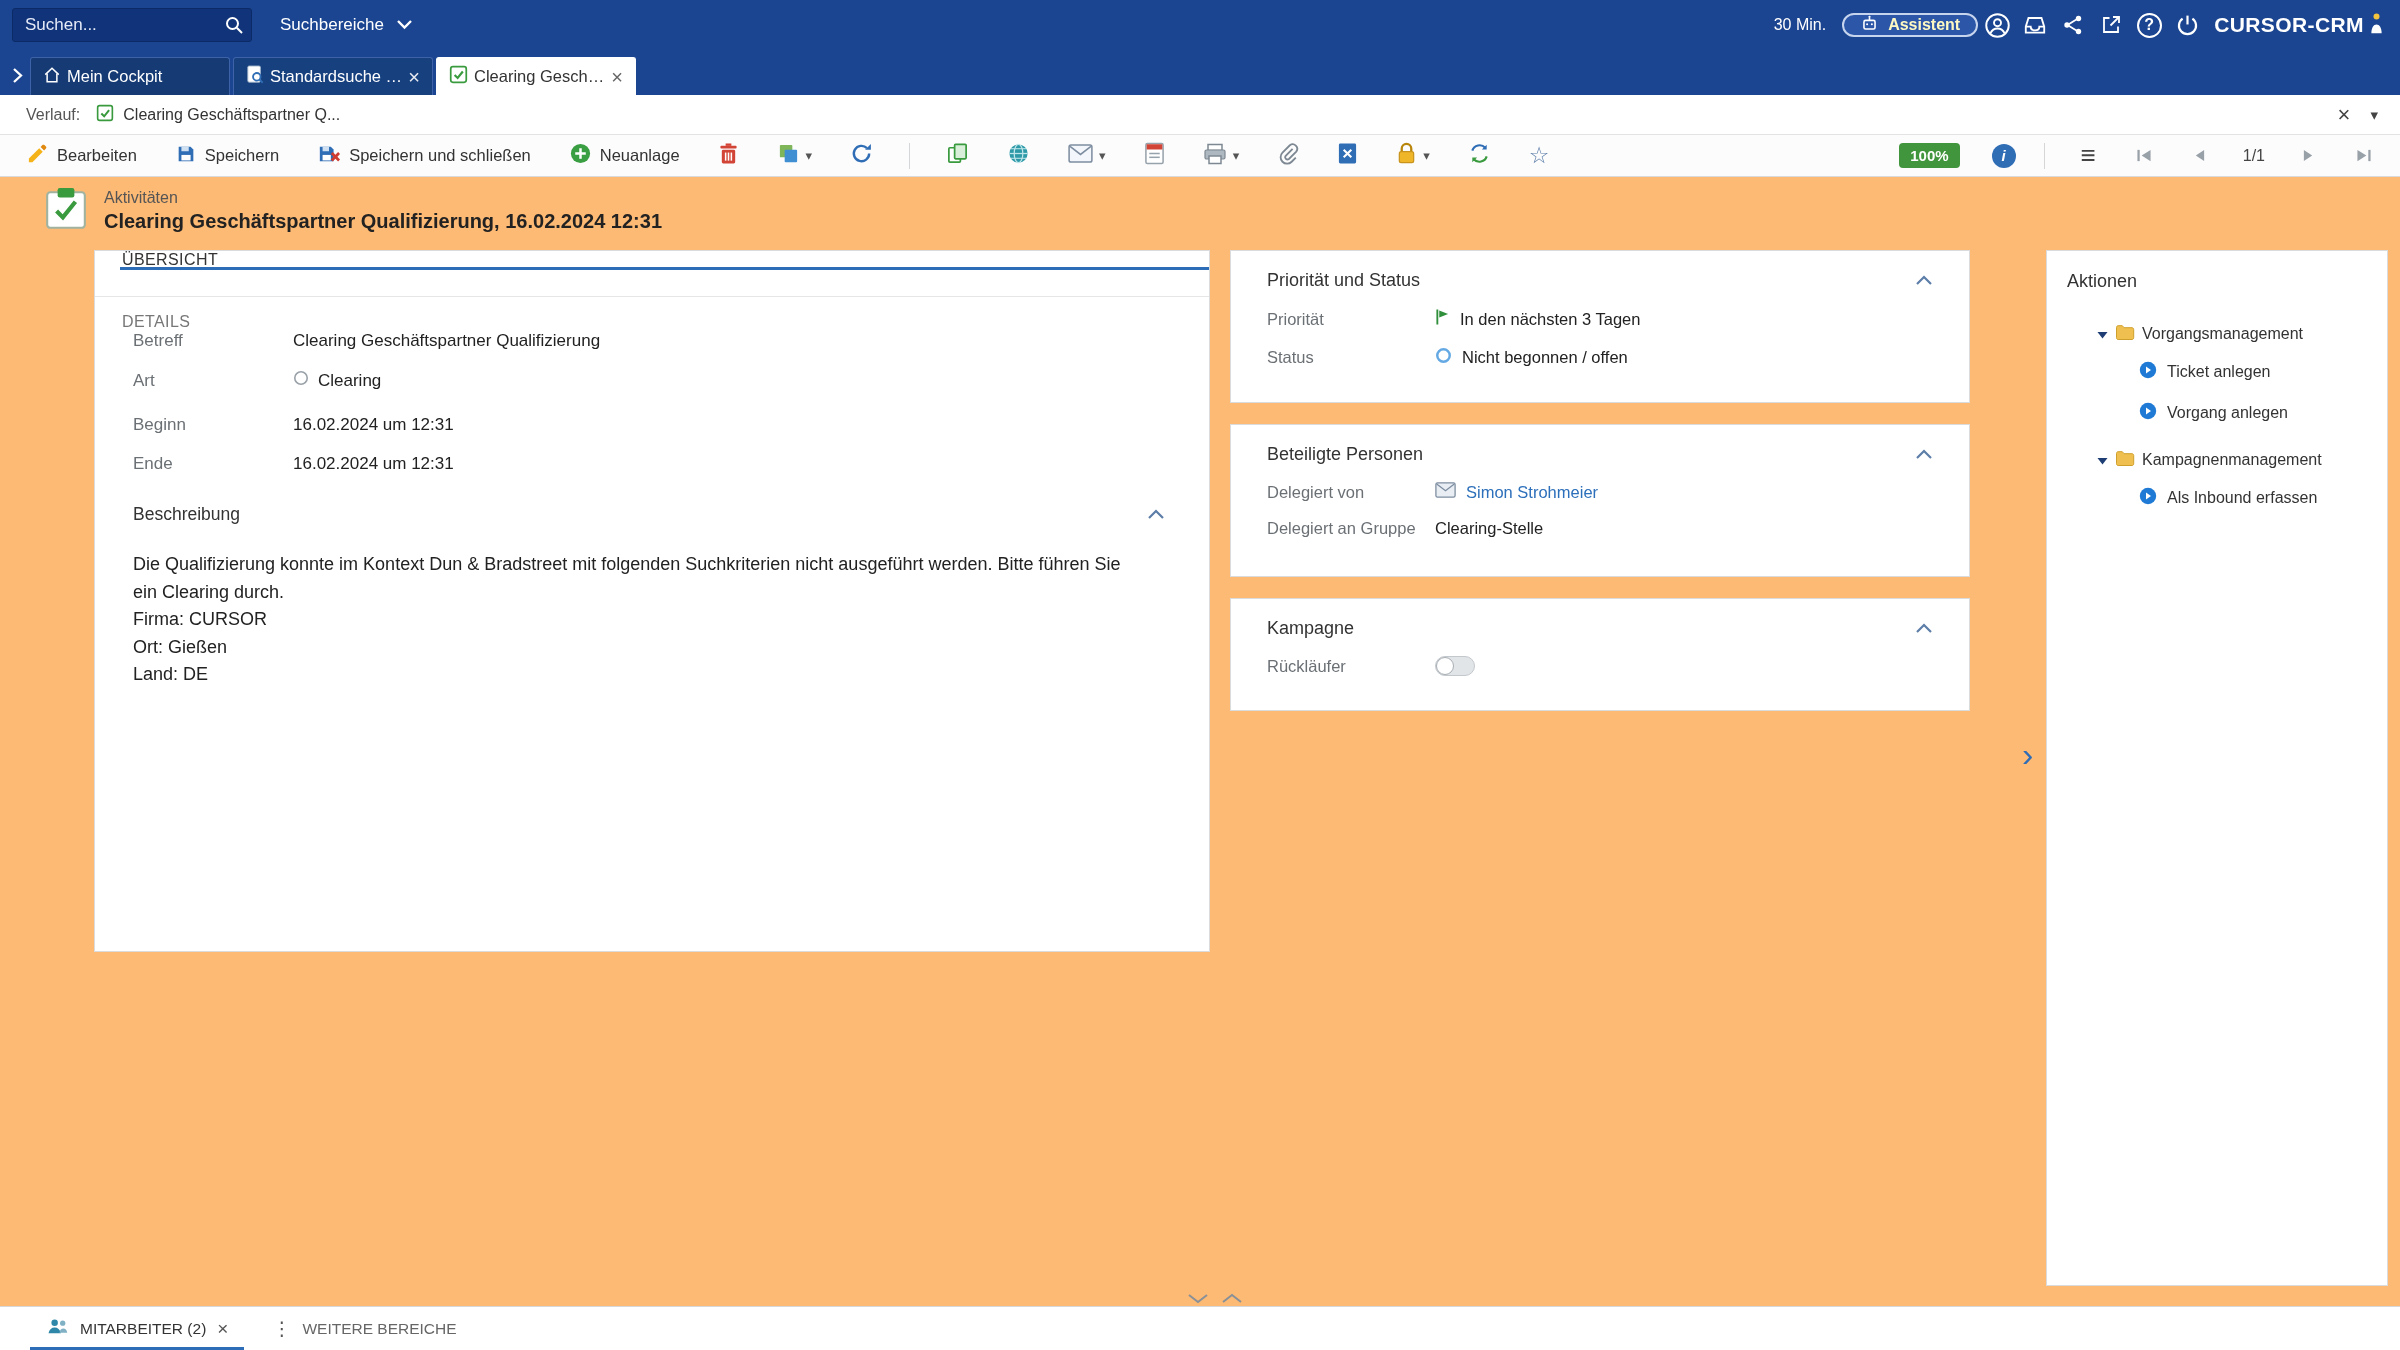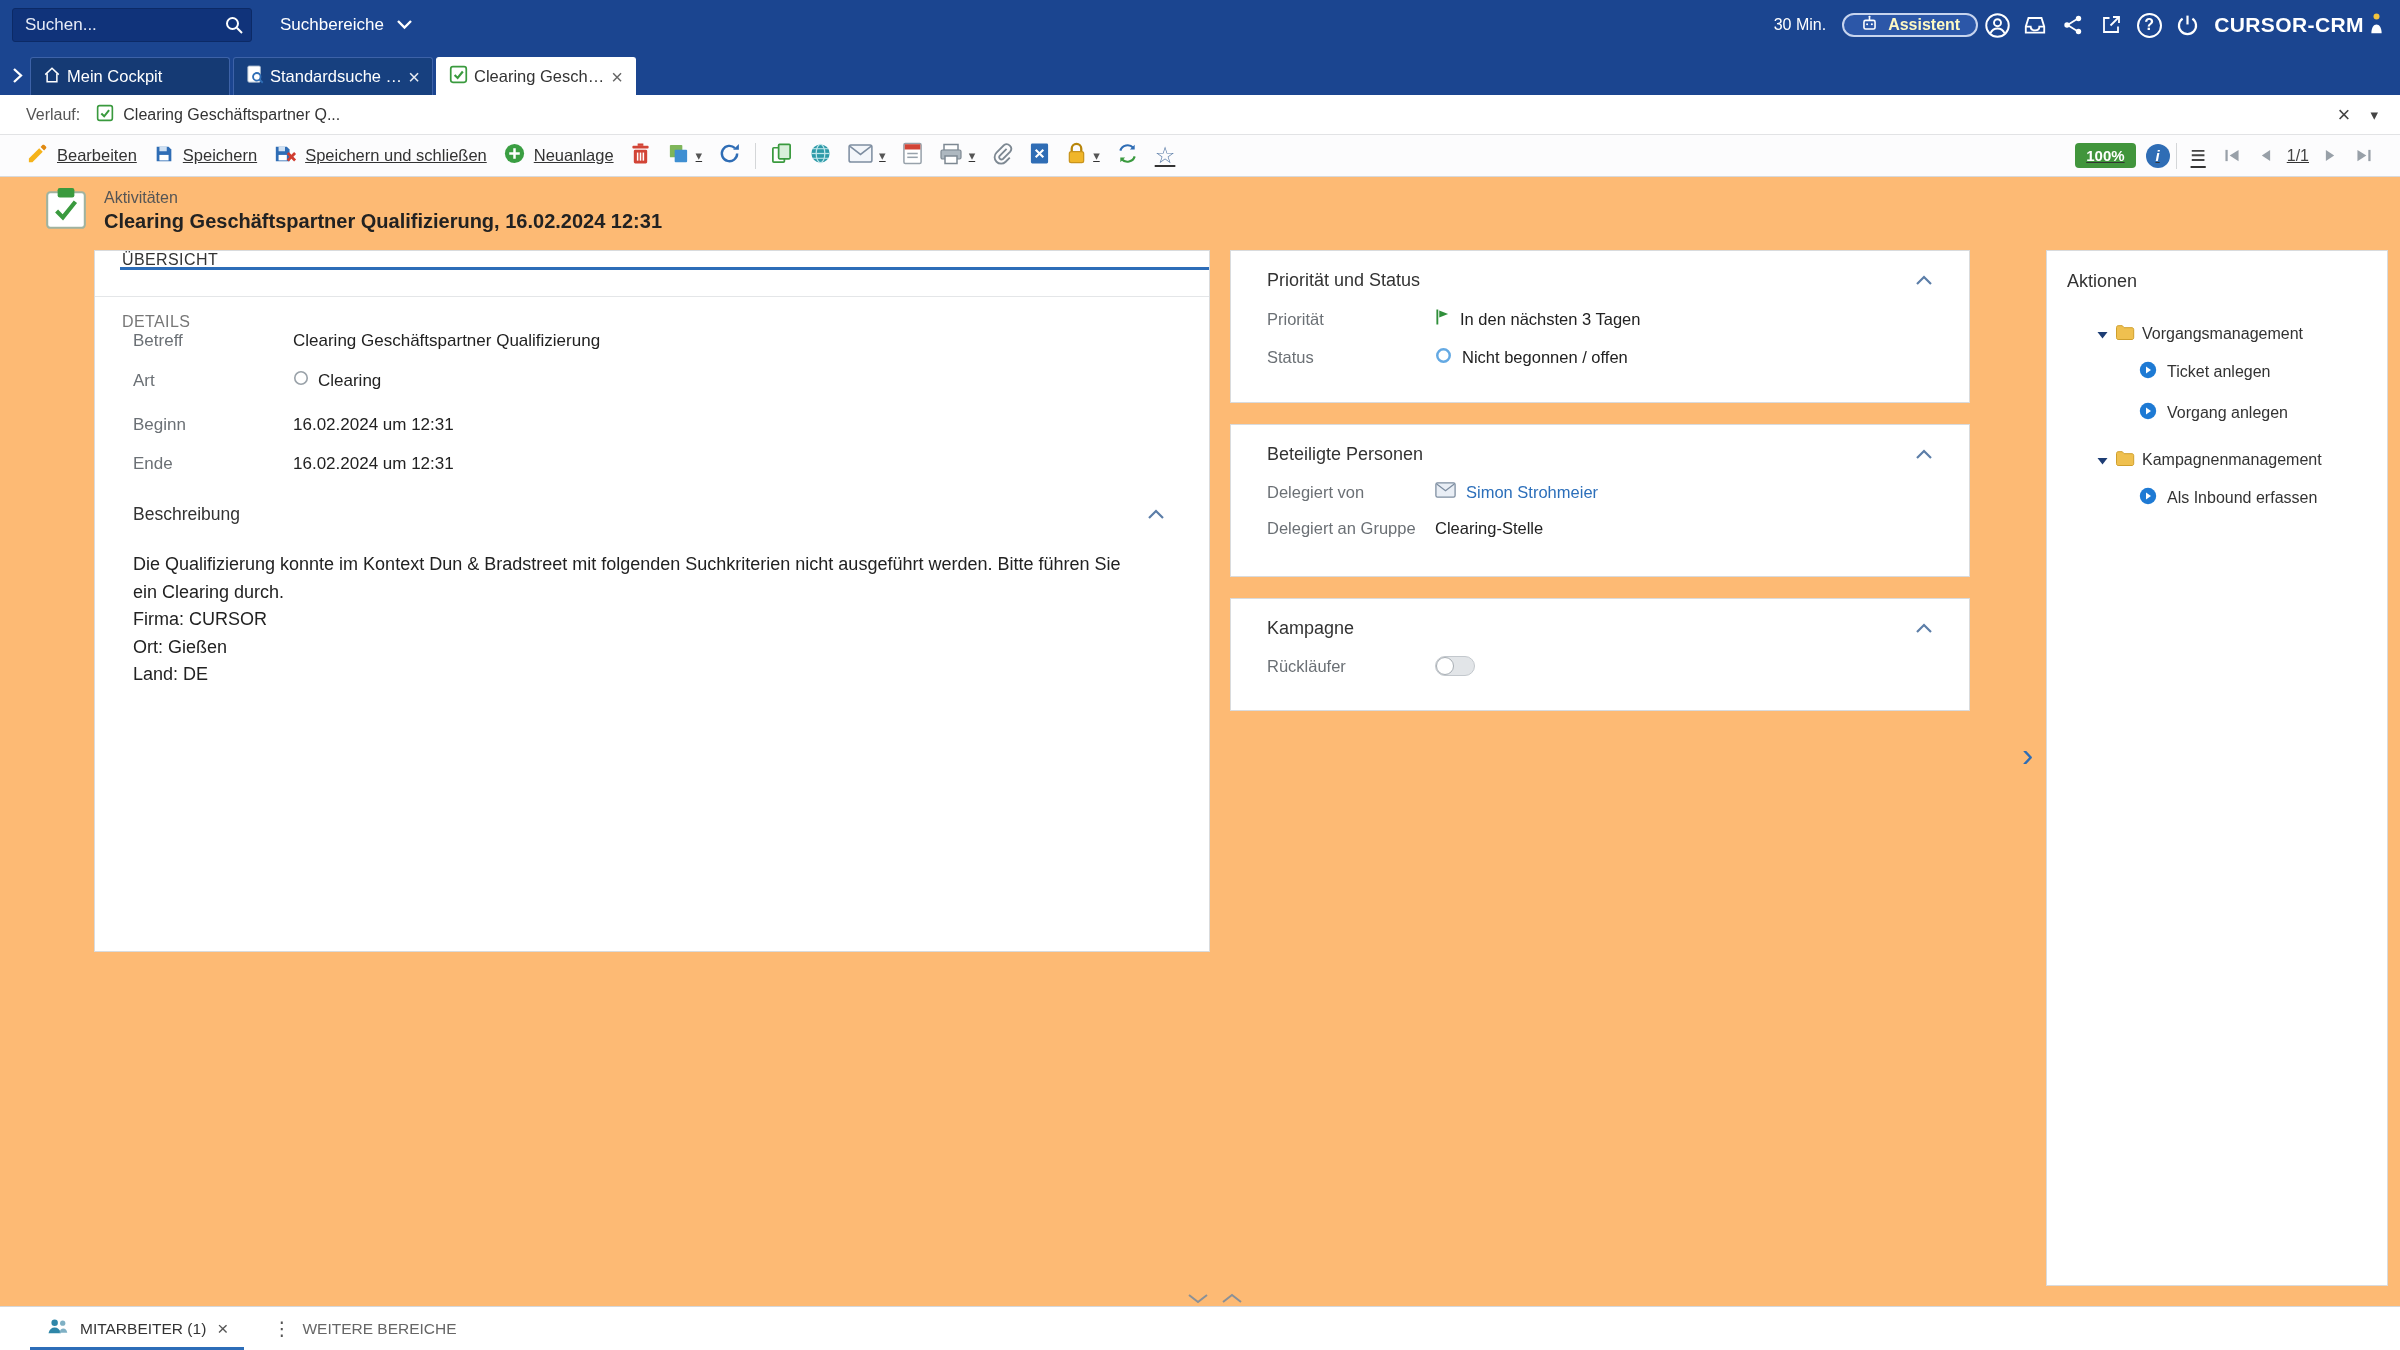--- a/index.html
+++ b/index.html
@@ -32,21 +32,21 @@
   .tab.active .tab-close { color:#555; }
 
   
   .verlauf { height:40px; background:#fff; border-bottom:1px solid #e2e3e5; display:flex; align-items:center; padding:0 22px 0 26px; font-size:16px; color:#555; }
   .v-item { margin-left:16px; display:flex; align-items:center; gap:9px; color:#333; cursor:pointer; }
   .v-right { margin-left:auto; display:flex; align-items:center; gap:20px; color:#444; }
   .v-close { font-size:22px; cursor:pointer; }
   .v-dd { font-size:15px; cursor:pointer; }
 
   
-  .toolbar { height:42px; background:#fcfcfd; border-bottom:1px solid #d8dadc; display:flex; align-items:center; padding:0 18px; gap:0; font-size:16.5px; color:#333;text-decoration:underline; }
+  .toolbar { height:42px; background:#fcfcfd; border-bottom:1px solid #d8dadc; display:flex; align-items:center; padding:0 18px; gap:22px; font-size:16.5px; color:#333; }
   .tbtn { display:flex; align-items:center; gap:8px; padding:0 8px; height:34px; cursor:pointer; white-space:nowrap; }
   .tbtn .dd { font-size:13px; color:#555; margin-left:-2px; }
   .tsep { width:1px; height:26px; background:#d4d6d8; margin:0 6px; }
   .toolbar-spacer { flex:1; }
   .zoom-badge { background:#41953c; color:#fff; font-weight:bold; font-size:15px; border-radius:4px; padding:4px 11px; cursor:pointer;margin-left:42px; }
   .info-circle { width:24px; height:24px; border-radius:50%; background:#2f6db5; color:#fff; display:flex; align-items:center; justify-content:center; font-size:15px; font-weight:bold; font-style:italic; margin-left:10px; cursor:pointer; }
   .hamburger { font-size:26px; color:#444; cursor:pointer; padding:0 8px; }
   .nav-ic { display:flex; align-items:center; padding:0 9px; cursor:pointer; }
   .pager { font-size:16px; color:#444; padding:0 6px; }
   .star { font-size:23px; color:#5b7da8; line-height:1; }
@@ -662,21 +662,21 @@
   <footer class="bottombar">
     <div class="btab">
       <span>
         <svg width="23" height="19" viewBox="0 0 24 20">
             <circle cx="9" cy="6" r="3.4" fill="#2e86a8"></circle>
             <path d="M2.5 17c.8-4 3.4-6 6.5-6s5.7 2 6.5 6z" fill="#2e86a8"></path>
             <circle cx="17.5" cy="6.5" r="2.8" fill="#7fb0c4"></circle>
             <path d="M14 16.5c.7-3 1.9-4.4 4.2-4.4 2 0 3.4 1.4 4.1 4.4z" fill="#7fb0c4"></path>
           </svg>
       </span>
-      <span>MITARBEITER (1)</span>
+      <span>MITARBEITER (2)</span>
       <span class="tab-close">×</span>
     </div>
     <div class="more-areas">
       <span class="kebab">⋮</span>
       <span>WEITERE BEREICHE</span>
     </div>
   </footer>
 
 </div>
 

